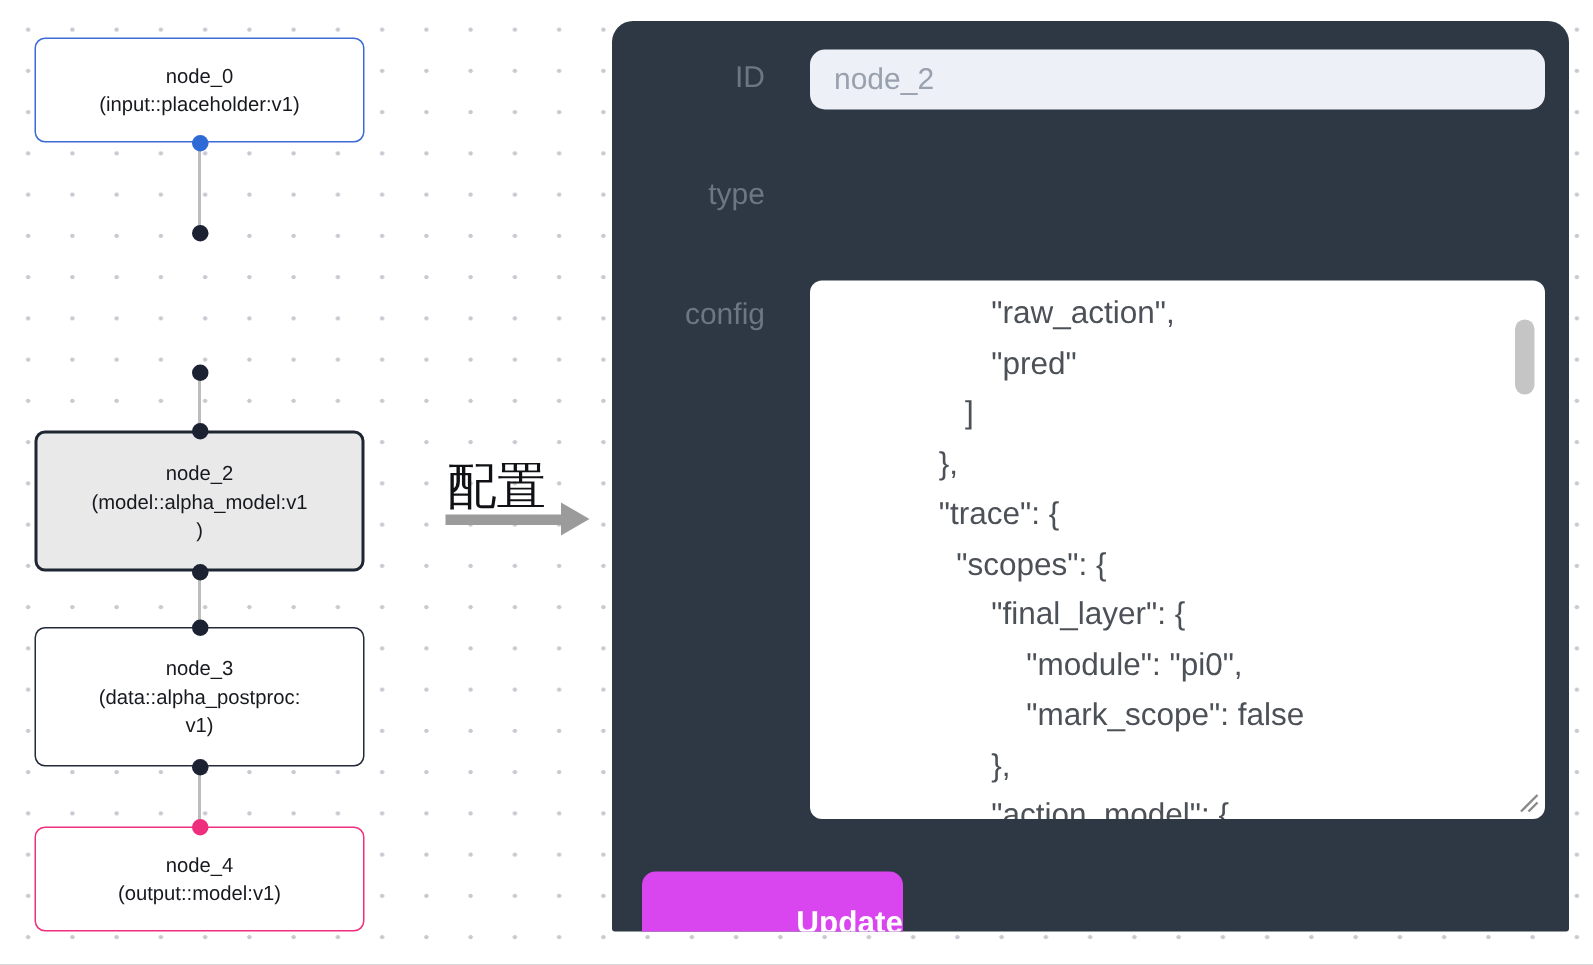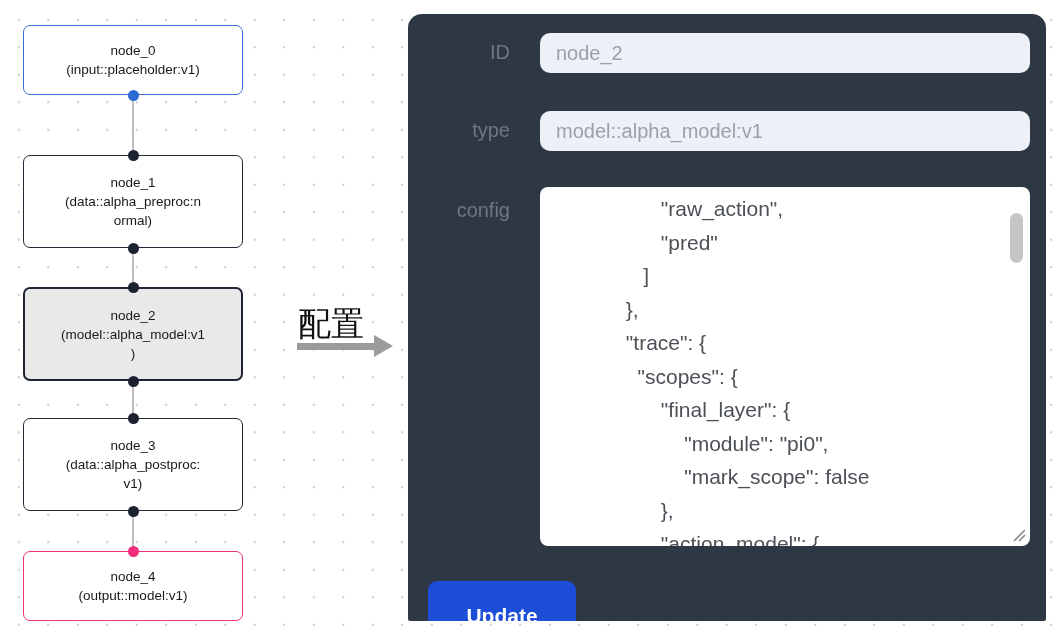--- a/index.html
+++ b/index.html
@@ -79,46 +79,41 @@
   .cfg-line {
     white-space:pre; font-size:21px; line-height:33.5px; color:#4c5057;
     overflow:hidden;
   }
   #config-scroll-thumb {
     position:absolute; right:7px; top:26px; width:13px; height:50px;
     border-radius:7px; background:#c5c5c5;
   }
   #config-resize { position:absolute; right:3px; bottom:3px; width:16px; height:16px; }
   #update-btn {
-    position:absolute; left:20px; top:567px; width:148px; height:60px;
-    background:#1d4ed8; border:none; border-radius:9px;
+    position:absolute; left:20px; top:567px; width:174px; height:60px;
+    background:#d946ef; border:none; border-radius:9px;
     color:#ffffff; font-size:21px; font-weight:bold;
-    text-align:center; padding:9px 0 0 0; vertical-align:top;
+    text-align:right; padding:9px 0 0 0; vertical-align:top;
     font-family:"Liberation Sans", sans-serif; display:block;
   }
 </style>
 </head>
 <body>
 
 <div id="app">
   <div id="dots"></div>
 
   <div class="edge" id="edge0"></div>
   <div class="edge" id="edge1"></div>
   <div class="edge" id="edge2"></div>
   <div class="edge" id="edge3"></div>
 
   <div class="node node--input" id="node0">
     <div class="node-label">node_0
 (input::placeholder:v1)</div>
-  </div>
-  <div class="node" id="node1">
-    <div class="node-label">node_1
-(data::alpha_preproc:n
-ormal)</div>
   </div>
   <div class="node node--selected" id="node2">
     <div class="node-label">node_2
 (model::alpha_model:v1
 )</div>
   </div>
   <div class="node" id="node3">
     <div class="node-label">node_3
 (data::alpha_postproc:
 v1)</div>
@@ -141,21 +136,20 @@
   <div id="relay-arrow">
     <div class="shaft"></div>
     <div class="head"></div>
   </div>
 
   <div id="panel">
     <div class="f-label" id="label-id">ID</div>
     <input class="f-input" id="input-id" type="text" value="node_2" style="">
 
     <div class="f-label" id="label-type">type</div>
-    <input class="f-input" id="input-type" type="text" value="model::alpha_model:v1" style="">
 
     <div class="f-label" id="label-config">config</div>
     <div id="config-box">
       <div id="config-lines">
         <div class="cfg-line">                   "raw_action",</div>
         <div class="cfg-line">                   "pred"</div>
         <div class="cfg-line">                ]</div>
         <div class="cfg-line">             },</div>
         <div class="cfg-line">             "trace": {</div>
         <div class="cfg-line">               "scopes": {</div>

